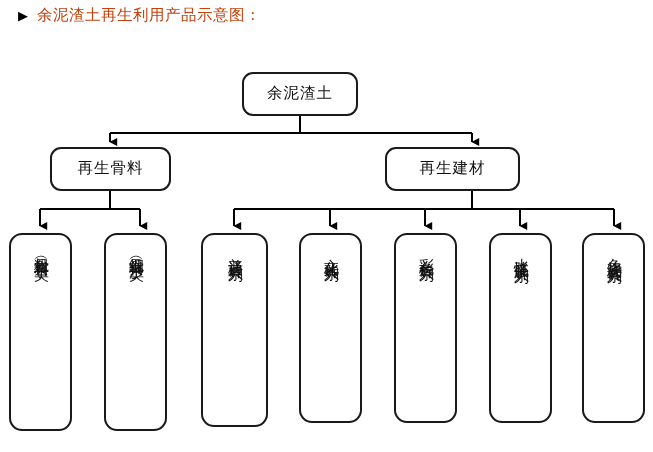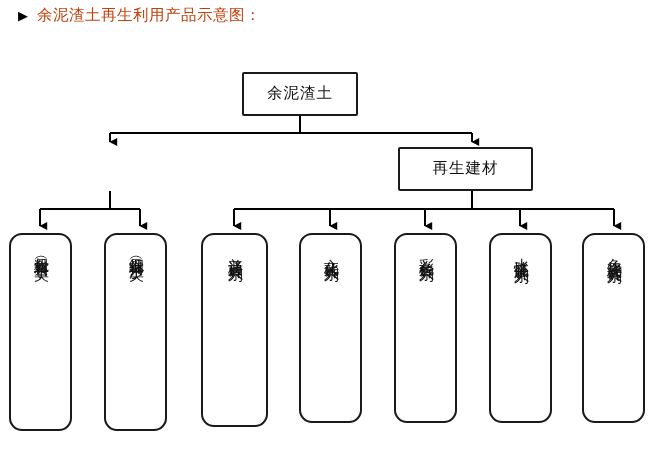--- a/index.html
+++ b/index.html
@@ -54,21 +54,21 @@
     height: 452px;
     pointer-events: none;
   }
 
   
   .node {
     position: absolute;
     box-sizing: border-box;
     background: #ffffff;
     border: 2px solid #1a1a1a;
-    border-radius: 2px;
+    border-radius: 11px;
     display: flex;
     align-items: center;
     justify-content: center;
     color: #111;
   }
   .node.level1,
   .node.level2 {
     font-size: 15.5px;
     letter-spacing: 1px;
   }
@@ -136,22 +136,25 @@
       <path d="M425,209 L425,226" marker-end="url(#arrow)"></path>
       <path d="M520,209 L520,226" marker-end="url(#arrow)"></path>
       <path d="M614,209 L614,226" marker-end="url(#arrow)"></path>
     </g>
   </svg>
 
   <div class="node level1" style="left:242px; top:72px; width:116px; height:44px;">
     <span class="node-label">余泥渣土</span>
   </div>
 
+  <div class="node level2" style="left:50px; top:147px; width:121px; height:44px;">
+    <span class="node-label">再生骨料</span>
+  </div>
 
-  <div class="node level2" style="left:398px; top:147px; width:135px; height:44px;">
+  <div class="node level2" style="left:385px; top:147px; width:135px; height:44px;">
     <span class="node-label">再生建材</span>
   </div>
 
   <div class="node leaf tall" style="left:9px; top:233px; width:63px; height:198px;">
     <span class="node-label">粗骨料（石子类）</span>
   </div>
 
   <div class="node leaf tall" style="left:104px; top:233px; width:63px; height:198px;">
     <span class="node-label">细骨料（沙子类）</span>
   </div>

